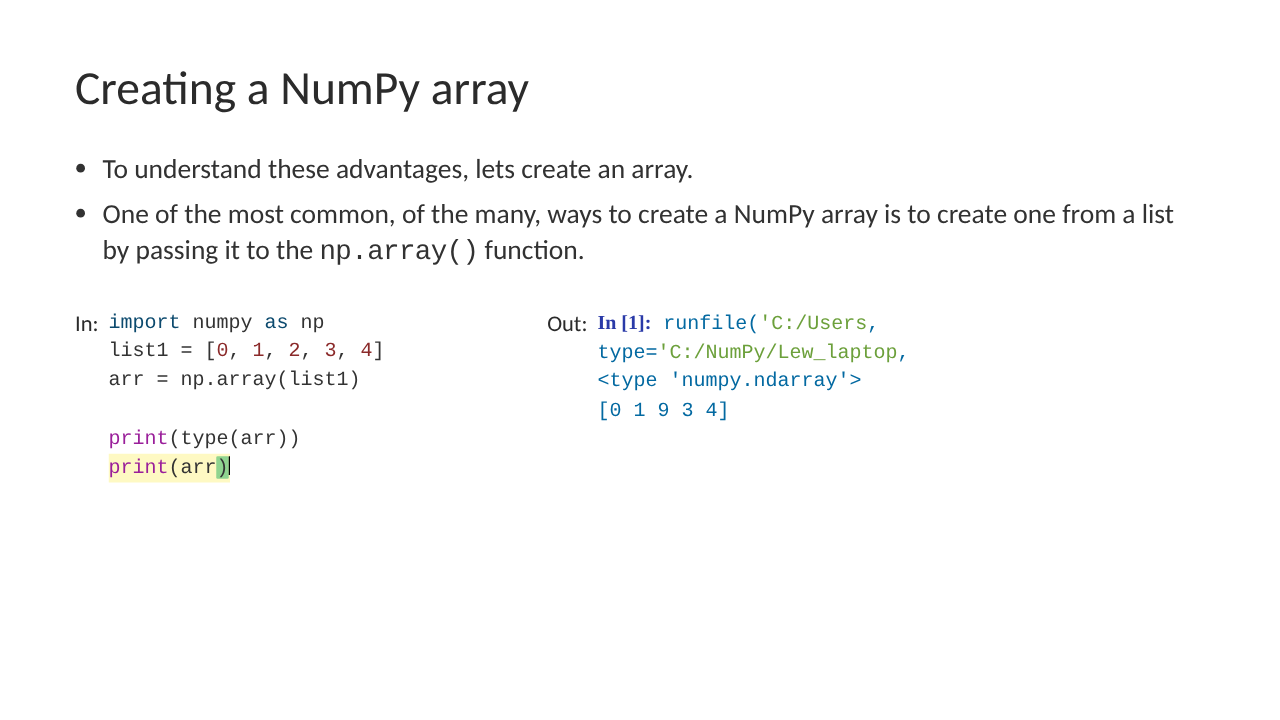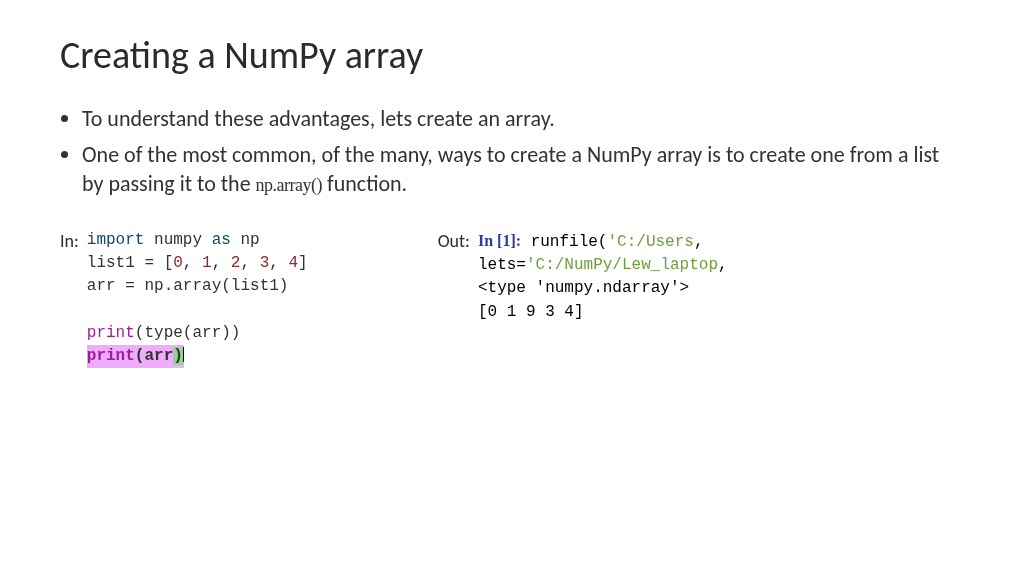--- a/index.html
+++ b/index.html
@@ -6,41 +6,41 @@
     margin: 0;
     padding: 0;
     width: 1024px;
     height: 576px;
     background: #fff;
     font-family: Calibri, "Segoe UI", Arial, sans-serif;
     color: #333;
   }
   .slide {
     box-sizing: border-box;
-    padding: 32px 60px 0 60px;
+    padding: 48px 60px 0 60px;
   }
   .title {
     font-size: 38px;
     font-weight: 400;
     color: #2b2b2b;
     margin: 0 0 26px 0;
   }
   ul.bullets {
     margin: 0 0 30px 0;
     padding-left: 22px;
   }
   ul.bullets li {
     font-size: 22px;
     line-height: 1.35;
     color: #323232;
     margin-bottom: 6px;
   }
   .inline-code {
-    font-family: Liberation Serif, serif;
-    font-size: 18px;
+    font-family: Liberation Mono, monospace;
+    font-size: 22px;
     letter-spacing: -0.5px;
   }
   .columns {
     display: flex;
     gap: 130px;
     align-items: flex-start;
     margin-top: 10px;
   }
   .col {
     display: flex;
@@ -61,25 +61,24 @@
     line-height: 1.45;
     white-space: pre;
   }
   .kw { color: #0c4a6e; }         
   .mod { color: #333; }
   .name { color: #333; }
   .num { color: #8b2a2a; }
   .fn { color: #9a1f9a; }         
   .str { color: #6ca03b; }
   .prompt { color: #2a3aa8; font-weight: bold; font-family: Liberation Serif, serif; }
-  .dark { color: #000000; }
+  .dark { color: #0369a1; }
   .highlight-line {
-    background: #f0abfc;
+    background: #fef9c3;
     display: inline-block;
-    font-weight: bold;
   }
   .cursor {
     display: inline-block;
     width: 1px;
     height: 15px;
     background: #000;
     vertical-align: -2px;
   }
   .paren-match {
     background: #8fd48f;
@@ -107,18 +106,18 @@
 <span class="name">list1 = [</span><span class="num">0</span><span>, </span><span class="num">1</span><span>, </span><span class="num">2</span><span>, </span><span class="num">3</span><span>, </span><span class="num">4</span><span class="name">]</span>
 <span class="name">arr = np.array(list1)</span>
 <span></span>
 <span class="fn">print</span><span class="name">(type(arr))</span>
 <span class="highlight-line"><span class="fn">print</span><span class="name">(arr</span><span class="paren-match">)</span><span class="cursor"></span></span></pre>
     </div>
 
     <div class="col">
       <span class="io-label">Out:</span>
       <pre class="code"><span class="prompt">In [1]:</span><span class="dark"> runfile(</span><span class="str">'C:/Users</span><span class="dark">,</span>
-<span class="dark">lets=</span><span class="str">'C:/NumPy/Lew_laptop</span><span class="dark">,</span>
+<span class="dark">type=</span><span class="str">'C:/NumPy/Lew_laptop</span><span class="dark">,</span>
 <span class="dark">&lt;type 'numpy.ndarray'&gt;</span>
 <span class="dark">[0 1 9 3 4]</span></pre>
     </div>
   </div>
 </div>
 
 </body></html>

